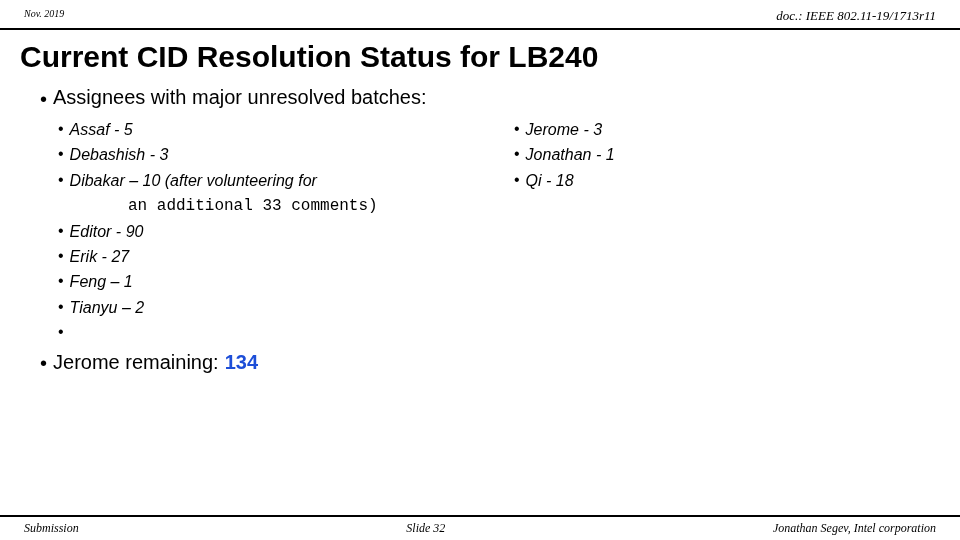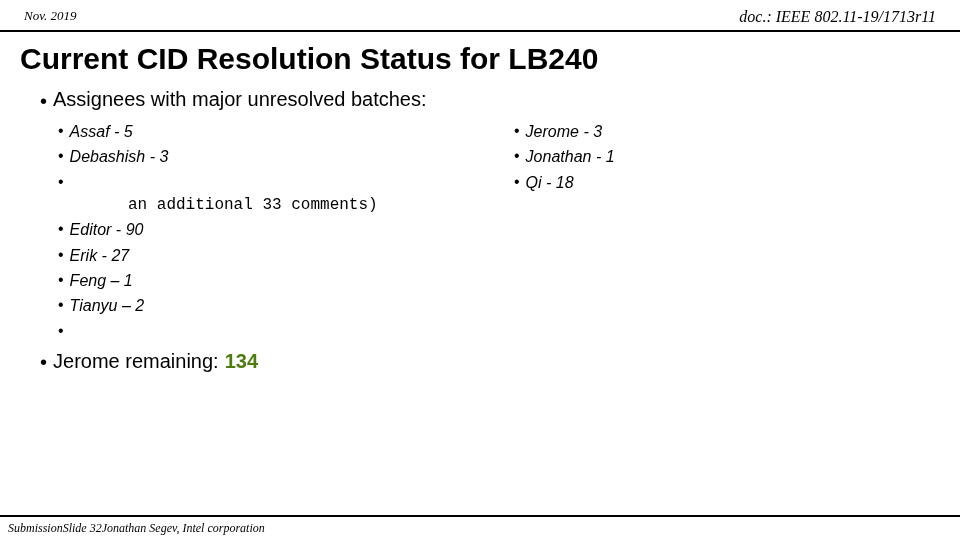--- a/index.html
+++ b/index.html
@@ -24,26 +24,26 @@
     
     .header {
       display: flex;
       justify-content: space-between;
       align-items: flex-start;
       padding: 8px 24px 4px 24px;
       border-bottom: 2px solid #000;
     }
 
     .header-left {
+      font-size: 10px;
+      font-style: italic;
+    }
+
+    .header-right {
       font-size: 13px;
-      font-style: italic;
-    }
-
-    .header-right {
-      font-size: 16px;
       font-style: italic;
     }
 
     
     .title-section {
       text-align: left;
       padding: 10px 20px 6px 20px;
     }
 
     .title {
@@ -121,34 +121,35 @@
     .total-bullet {
       font-size: 20px;
       font-family: Arial, sans-serif;
       margin-top: 6px;
       display: flex;
       align-items: center;
       gap: 6px;
     }
 
     .total-number {
-      color: #4d7c0f;
+      color: #1d4ed8;
       font-weight: bold;
     }
 
     
     .footer {
       position: absolute;
       bottom: 0;
       left: 0;
       right: 0;
       border-top: 2px solid #000;
       display: flex;
+      justify-content: space-between;
       align-items: center;
-      padding: 4px 8px;
+      padding: 4px 24px;
       font-size: 12px;
       font-style: italic;
     }
 
     .footer-left {}
     .footer-center {}
     .footer-right {}
   </style>
 </head>
 <body>
@@ -180,20 +181,21 @@
           <span class="sub-bullet-text">Assaf - 5</span>
         </div>
 
         <div class="sub-bullet">
           <span class="sub-bullet-dot">•</span>
           <span class="sub-bullet-text">Debashish - 3</span>
         </div>
 
         <div class="sub-bullet">
           <span class="sub-bullet-dot">•</span>
+          <span class="sub-bullet-text">Dibakar – 10 (after volunteering for</span>
         </div>
         <div class="indented-text">an additional 33 comments)</div>
 
         <div class="sub-bullet">
           <span class="sub-bullet-dot">•</span>
           <span class="sub-bullet-text">Editor - 90</span>
         </div>
 
         <div class="sub-bullet">
           <span class="sub-bullet-dot">•</span>

